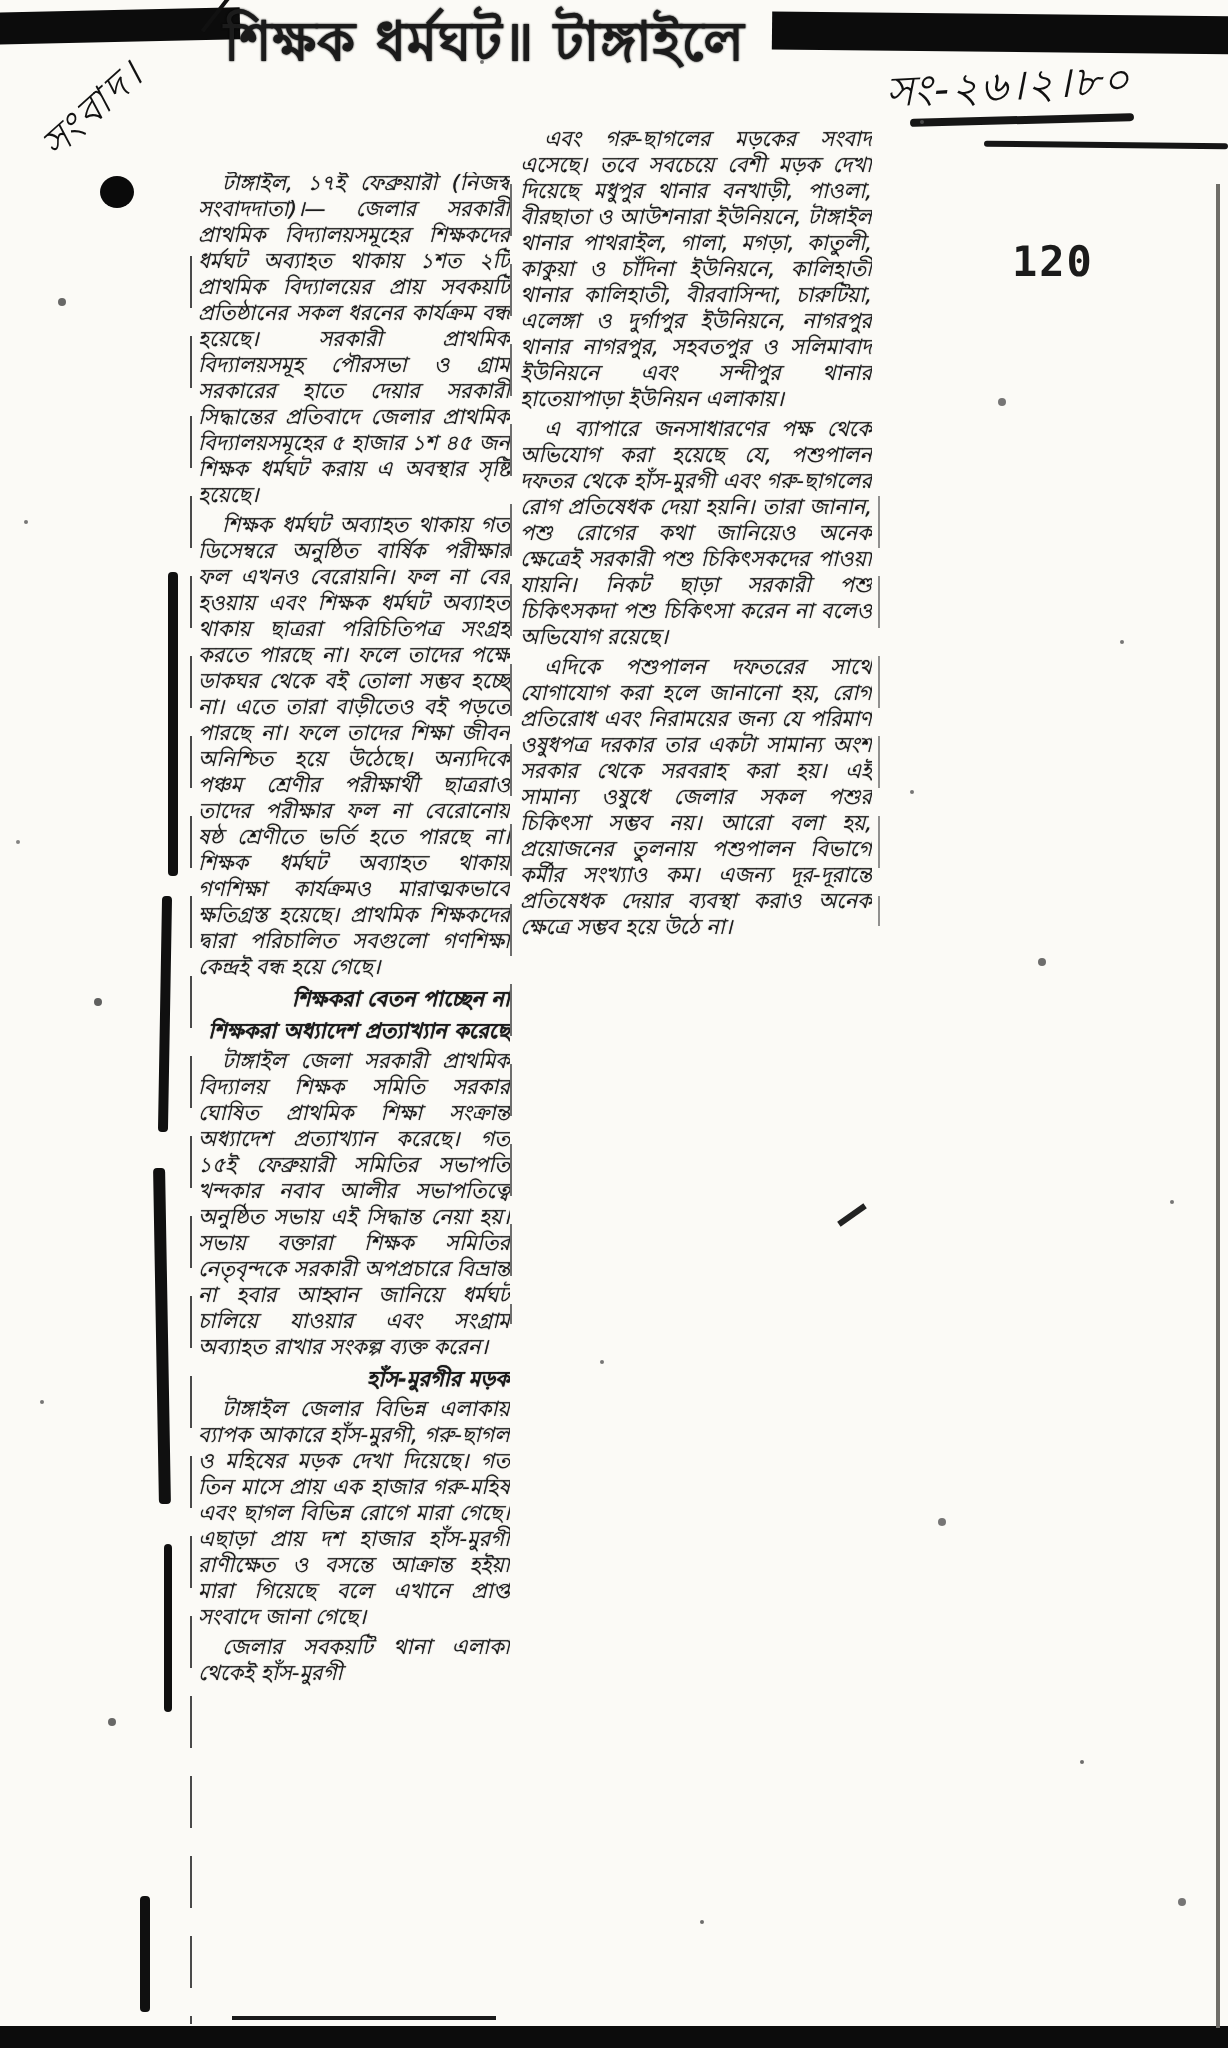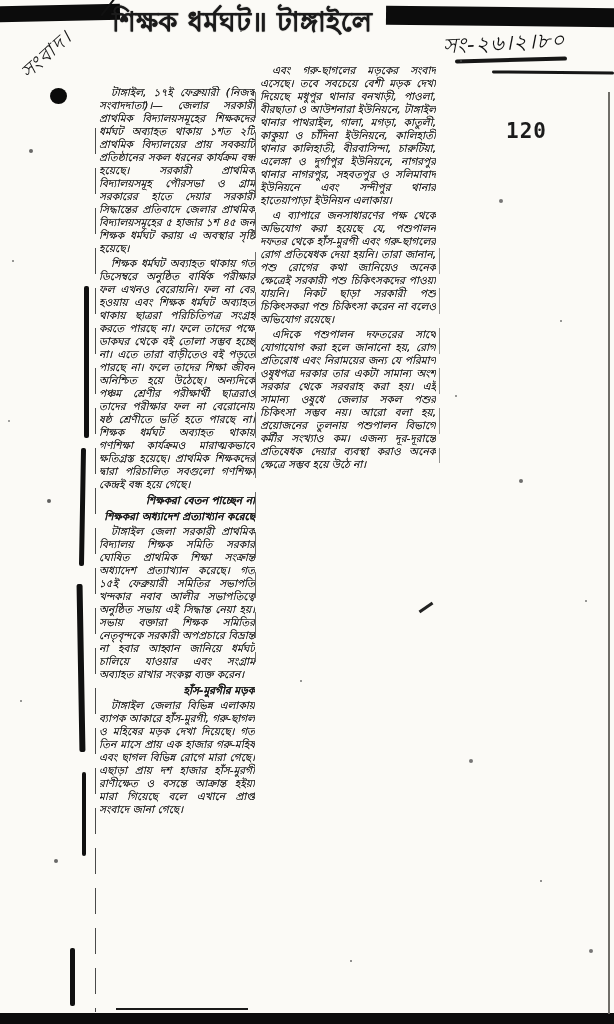--- a/index.html
+++ b/index.html
@@ -103,20 +103,21 @@
   <div id="specks"></div>
 
   <div class="col" id="col-left">
       <div class="para">টাঙ্গাইল, ১৭ই ফেব্রুয়ারী (নিজস্ব সংবাদদাতা)।— জেলার সরকারী প্রাথমিক বিদ্যালয়সমূহের শিক্ষকদের ধর্মঘট অব্যাহত থাকায় ১শত ২টি প্রাথমিক বিদ্যালয়ের প্রায় সবকয়টি প্রতিষ্ঠানের সকল ধরনের কার্যক্রম বন্ধ হয়েছে। সরকারী প্রাথমিক বিদ্যালয়সমূহ পৌরসভা ও গ্রাম সরকারের হাতে দেয়ার সরকারী সিদ্ধান্তের প্রতিবাদে জেলার প্রাথমিক বিদ্যালয়সমূহের ৫ হাজার ১শ ৪৫ জন শিক্ষক ধর্মঘট করায় এ অবস্থার সৃষ্টি হয়েছে।</div>
       <div class="para">শিক্ষক ধর্মঘট অব্যাহত থাকায় গত ডিসেম্বরে অনুষ্ঠিত বার্ষিক পরীক্ষার ফল এখনও বেরোয়নি। ফল না বের হওয়ায় এবং শিক্ষক ধর্মঘট অব্যাহত থাকায় ছাত্ররা পরিচিতিপত্র সংগ্রহ করতে পারছে না। ফলে তাদের পক্ষে ডাকঘর থেকে বই তোলা সম্ভব হচ্ছে না। এতে তারা বাড়ীতেও বই পড়তে পারছে না। ফলে তাদের শিক্ষা জীবন অনিশ্চিত হয়ে উঠেছে। অন্যদিকে পঞ্চম শ্রেণীর পরীক্ষার্থী ছাত্ররাও তাদের পরীক্ষার ফল না বেরোনোয় ষষ্ঠ শ্রেণীতে ভর্তি হতে পারছে না। শিক্ষক ধর্মঘট অব্যাহত থাকায় গণশিক্ষা কার্যক্রমও মারাত্মকভাবে ক্ষতিগ্রস্ত হয়েছে। প্রাথমিক শিক্ষকদের দ্বারা পরিচালিত সবগুলো গণশিক্ষা কেন্দ্রই বন্ধ হয়ে গেছে।</div>
       <div class="subhead">শিক্ষকরা বেতন পাচ্ছেন না</div>
       <div class="subhead">শিক্ষকরা অধ্যাদেশ প্রত্যাখ্যান করেছে</div>
       <div class="para">টাঙ্গাইল জেলা সরকারী প্রাথমিক বিদ্যালয় শিক্ষক সমিতি সরকার ঘোষিত প্রাথমিক শিক্ষা সংক্রান্ত অধ্যাদেশ প্রত্যাখ্যান করেছে। গত ১৫ই ফেব্রুয়ারী সমিতির সভাপতি খন্দকার নবাব আলীর সভাপতিত্বে অনুষ্ঠিত সভায় এই সিদ্ধান্ত নেয়া হয়। সভায় বক্তারা শিক্ষক সমিতির নেতৃবৃন্দকে সরকারী অপপ্রচারে বিভ্রান্ত না হবার আহ্বান জানিয়ে ধর্মঘট চালিয়ে যাওয়ার এবং সংগ্রাম অব্যাহত রাখার সংকল্প ব্যক্ত করেন।</div>
       <div class="subhead">হাঁস-মুরগীর মড়ক</div>
       <div class="para">টাঙ্গাইল জেলার বিভিন্ন এলাকায় ব্যাপক আকারে হাঁস-মুরগী, গরু-ছাগল ও মহিষের মড়ক দেখা দিয়েছে। গত তিন মাসে প্রায় এক হাজার গরু-মহিষ এবং ছাগল বিভিন্ন রোগে মারা গেছে। এছাড়া প্রায় দশ হাজার হাঁস-মুরগী রাণীক্ষেত ও বসন্তে আক্রান্ত হইয়া মারা গিয়েছে বলে এখানে প্রাপ্ত সংবাদে জানা গেছে।</div>
+      <div class="para">জেলার সবকয়টি থানা এলাকা থেকেই হাঁস-মুরগী</div>
     </div>
   <div class="col" id="col-right">
       <div class="para">এবং গরু-ছাগলের মড়কের সংবাদ এসেছে। তবে সবচেয়ে বেশী মড়ক দেখা দিয়েছে মধুপুর থানার বনখাড়ী, পাওলা, বীরছাতা ও আউশনারা ইউনিয়নে, টাঙ্গাইল থানার পাথরাইল, গালা, মগড়া, কাতুলী, কাকুয়া ও চাঁদিনা ইউনিয়নে, কালিহাতী থানার কালিহাতী, বীরবাসিন্দা, চারুটিয়া, এলেঙ্গা ও দুর্গাপুর ইউনিয়নে, নাগরপুর থানার নাগরপুর, সহবতপুর ও সলিমাবাদ ইউনিয়নে এবং সন্দীপুর থানার হাতেয়াপাড়া ইউনিয়ন এলাকায়।</div>
-      <div class="para">এ ব্যাপারে জনসাধারণের পক্ষ থেকে অভিযোগ করা হয়েছে যে, পশুপালন দফতর থেকে হাঁস-মুরগী এবং গরু-ছাগলের রোগ প্রতিষেধক দেয়া হয়নি। তারা জানান, পশু রোগের কথা জানিয়েও অনেক ক্ষেত্রেই সরকারী পশু চিকিৎসকদের পাওয়া যায়নি। নিকট ছাড়া সরকারী পশু চিকিৎসকরা পশু চিকিৎসা করেন না বলেও অভিযোগ রয়েছে।</div>
+      <div class="para">এ ব্যাপারে জনসাধারণের পক্ষ থেকে অভিযোগ করা হয়েছে যে, পশুপালন দফতর থেকে হাঁস-মুরগী এবং গরু-ছাগলের রোগ প্রতিষেধক দেয়া হয়নি। তারা জানান, পশু রোগের কথা জানিয়েও অনেক ক্ষেত্রেই সরকারী পশু চিকিৎসকদের পাওয়া যায়নি। নিকট ছাড়া সরকারী পশু চিকিৎসকদা পশু চিকিৎসা করেন না বলেও অভিযোগ রয়েছে।</div>
       <div class="para">এদিকে পশুপালন দফতরের সাথে যোগাযোগ করা হলে জানানো হয়, রোগ প্রতিরোধ এবং নিরাময়ের জন্য যে পরিমাণ ওষুধপত্র দরকার তার একটা সামান্য অংশ সরকার থেকে সরবরাহ করা হয়। এই সামান্য ওষুধে জেলার সকল পশুর চিকিৎসা সম্ভব নয়। আরো বলা হয়, প্রয়োজনের তুলনায় পশুপালন বিভাগে কর্মীর সংখ্যাও কম। এজন্য দূর-দূরান্তে প্রতিষেধক দেয়ার ব্যবস্থা করাও অনেক ক্ষেত্রে সম্ভব হয়ে উঠে না।</div>
     </div>
 
 </div>
 
 </body></html>

